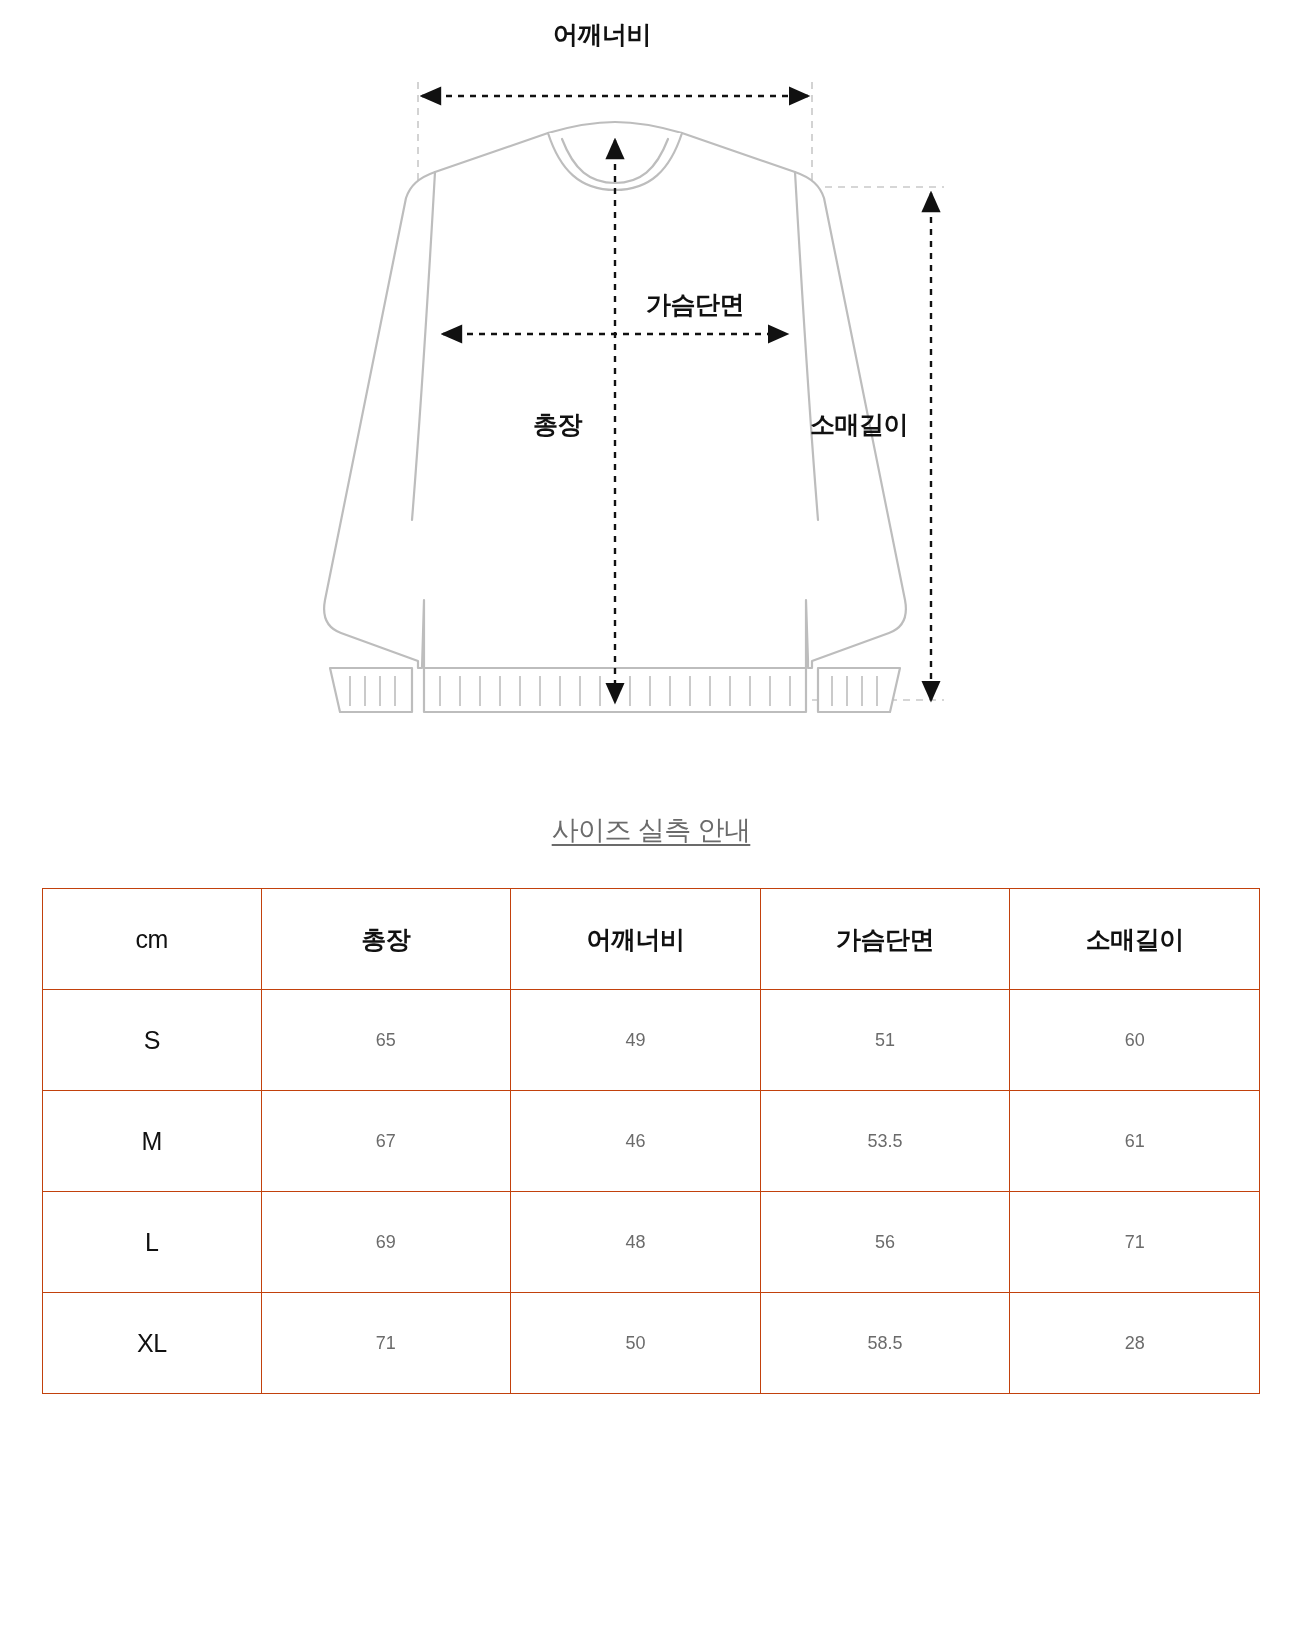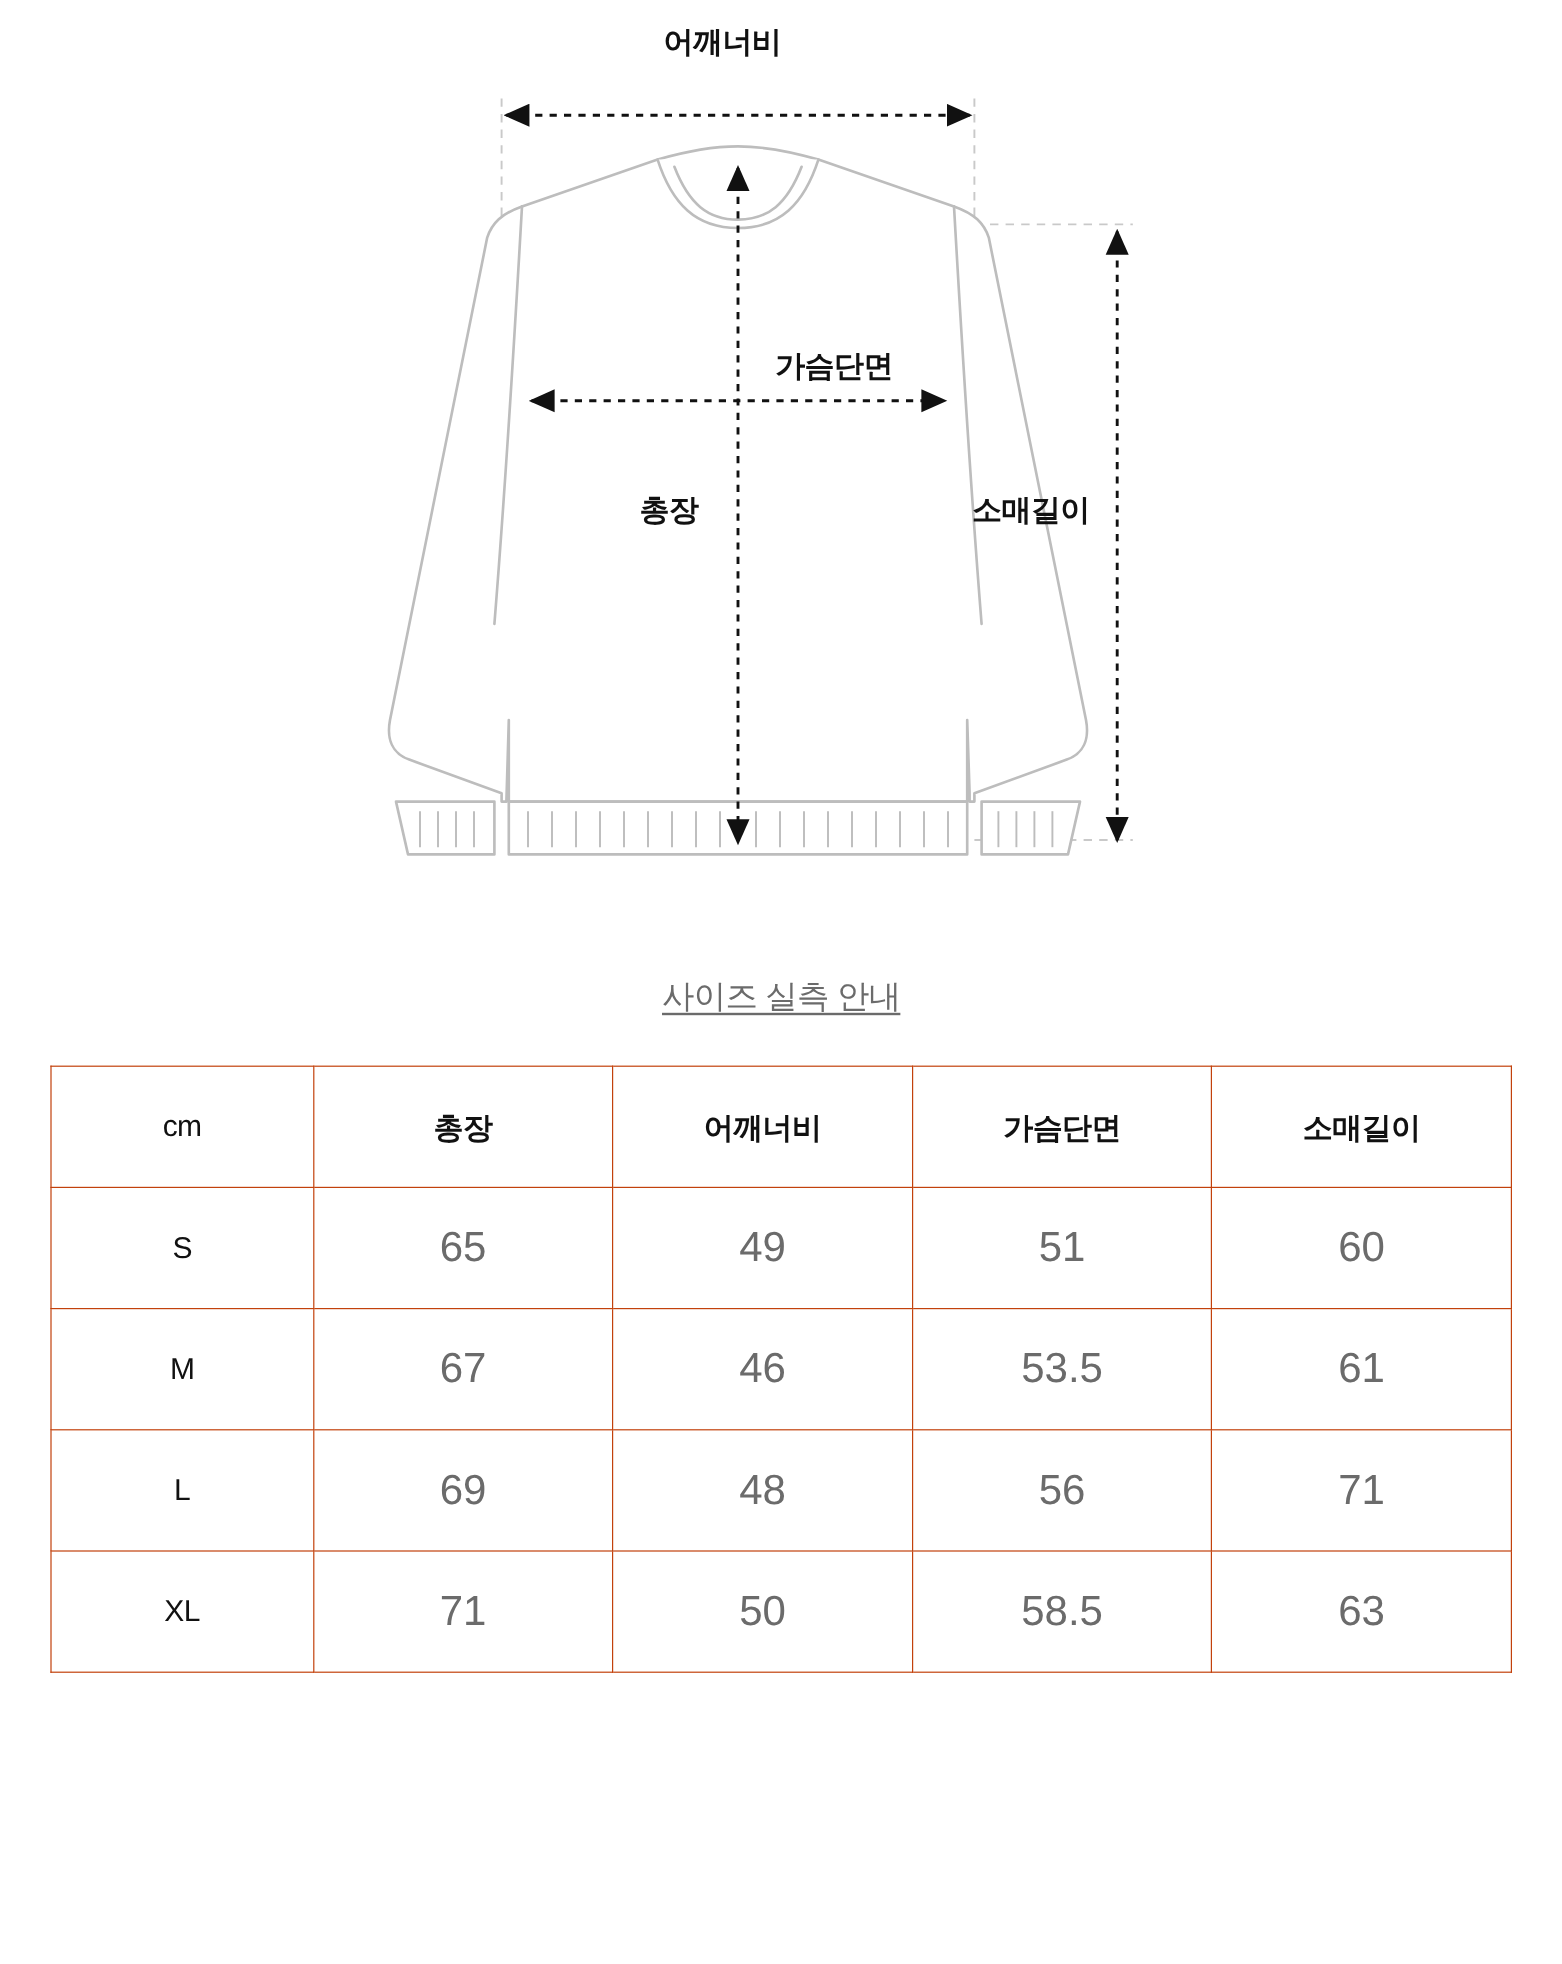--- a/index.html
+++ b/index.html
@@ -89,21 +89,21 @@
     font-size: 25px;
     color: #111111;
     letter-spacing: -0.5px;
   }
   td.placeholder-cell {
     font-size: 25px;
     color: #8a8a8a;
     letter-spacing: -0.5px;
   }
   td.value {
-    font-size: 35px;
+    font-size: 18px;
     color: #6b6b6b;
   }
   .hidden-input {
     border: none;
     background: transparent;
     width: 100%;
     text-align: center;
     font-size: 25px;
     color: #8a8a8a;
     font-family: "Liberation Sans", sans-serif;
@@ -268,17 +268,17 @@
         <td class="value">48</td>
         <td class="value">56</td>
         <td class="value">71</td>
       </tr>
 
       <tr>
         <td class="row-head">XL</td>
         <td class="value">71</td>
         <td class="value">50</td>
         <td class="value">58.5</td>
-        <td class="value">63</td>
+        <td class="value">28</td>
       </tr>
     </tbody>
   </table>
 </div>
 
 </body></html>

